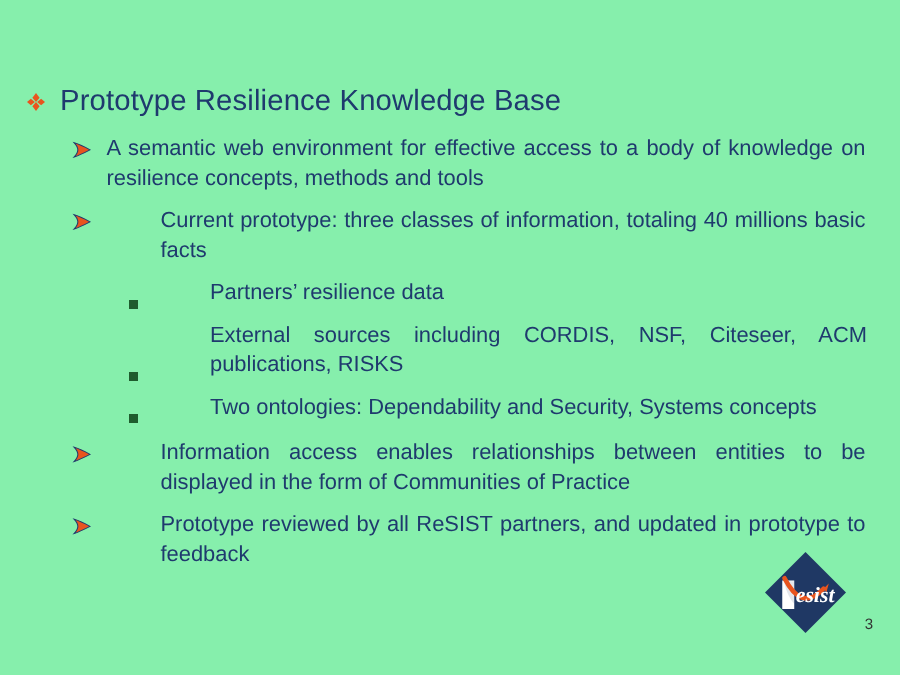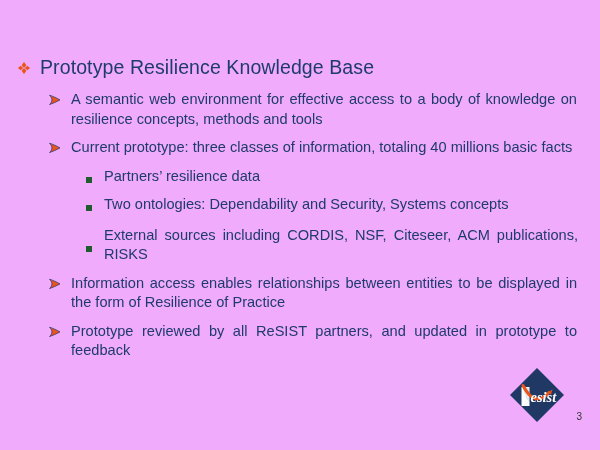--- a/index.html
+++ b/index.html
@@ -12,21 +12,21 @@
     background: #ffffff;
     font-family: "Liberation Sans", sans-serif;
     overflow: hidden;
     position: relative;
   }
 
   .slide {
     position: relative;
     width: 600px;
     height: 450px;
-    background: #f0abfc;
+    background: #86efac;
     box-sizing: border-box;
   }
 
   
   .title-row {
     position: absolute;
     left: 16px;
     top: 56px;
     right: 20px;
     display: flex;
@@ -77,21 +77,21 @@
     color: #1F3A6E;
     font-size: 14.6px;
     line-height: 19.5px;
     text-align: justify;
     text-justify: inter-word;
     hyphens: none;
   }
 
   .l2 {
     display: flex;
-    align-items: center;
+    align-items: flex-end;
     margin: 8px 0 6px 0;
     padding-right: 22px;
   }
   .l2 .marker {
     flex: 0 0 12px;
     width: 12px;
     margin-left: 86px;
     margin-right: 6px;
     padding-top: 7px;
   }
@@ -103,21 +103,21 @@
   }
   .l2 .txt {
     flex: 1 1 auto;
     color: #1F3A6E;
     font-size: 14.6px;
     line-height: 19.5px;
     text-align: justify;
     text-justify: inter-word;
   }
 
-  .gap-before { margin-top: 9px; }
+  .gap-before { margin-top: 9px; gap: 36px; }
   .gap-after  { margin-bottom: 11px; }
 
   
   .logo-wrap {
     position: absolute;
     right: 16px;
     bottom: 24px;
     width: 76px;
     height: 60px;
   }
@@ -174,41 +174,41 @@
       <span class="txt">Current prototype: three classes of information, totaling 40 millions basic facts</span>
     </div>
 
     <div class="l2 gap-before">
       <span class="marker">
         <span class="sq"></span>
       </span>
       <span class="txt">Partners’ resilience data</span>
     </div>
 
+    <div class="l2 gap-before">
+      <span class="marker">
+        <span class="sq"></span>
+      </span>
+      <span class="txt">External sources including CORDIS, NSF, Citeseer, ACM publications, RISKS</span>
+    </div>
+
     <div class="l2 gap-before gap-after">
       <span class="marker">
         <span class="sq"></span>
       </span>
       <span class="txt">Two ontologies: Dependability and Security, Systems concepts</span>
     </div>
 
-    <div class="l2 gap-before">
-      <span class="marker">
-        <span class="sq"></span>
-      </span>
-      <span class="txt">External sources including CORDIS, NSF, Citeseer, ACM publications, RISKS</span>
-    </div>
-
     <div class="l1 gap-before">
       <span class="marker">
         <svg width="14" height="12" viewBox="0 0 14 12">
           <path d="M1.5 1.2 C5 2.2 8.6 4 12 5.9 C8.6 7.7 5 9.5 1.5 10.6 C3.1 8.9 3.9 7.4 3.9 5.9 C3.9 4.4 3.1 2.9 1.5 1.2 Z" fill="#E8541E" stroke="#1F3A6E" stroke-width="0.7"></path>
         </svg>
       </span>
-      <span class="txt">Information access enables relationships between entities to be displayed in the form of Resilience of Practice</span>
+      <span class="txt">Information access enables relationships between entities to be displayed in the form of Communities of Practice</span>
     </div>
 
     <div class="l1 gap-before">
       <span class="marker">
         <svg width="14" height="12" viewBox="0 0 14 12">
           <path d="M1.5 1.2 C5 2.2 8.6 4 12 5.9 C8.6 7.7 5 9.5 1.5 10.6 C3.1 8.9 3.9 7.4 3.9 5.9 C3.9 4.4 3.1 2.9 1.5 1.2 Z" fill="#E8541E" stroke="#1F3A6E" stroke-width="0.7"></path>
         </svg>
       </span>
       <span class="txt">Prototype reviewed by all ReSIST partners, and updated in prototype to feedback</span>
     </div>

